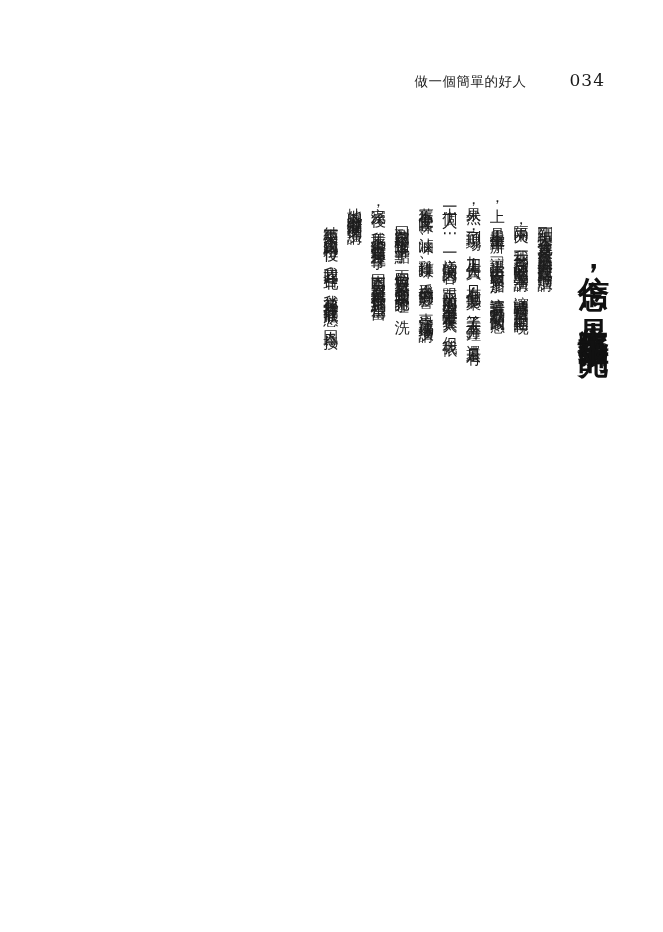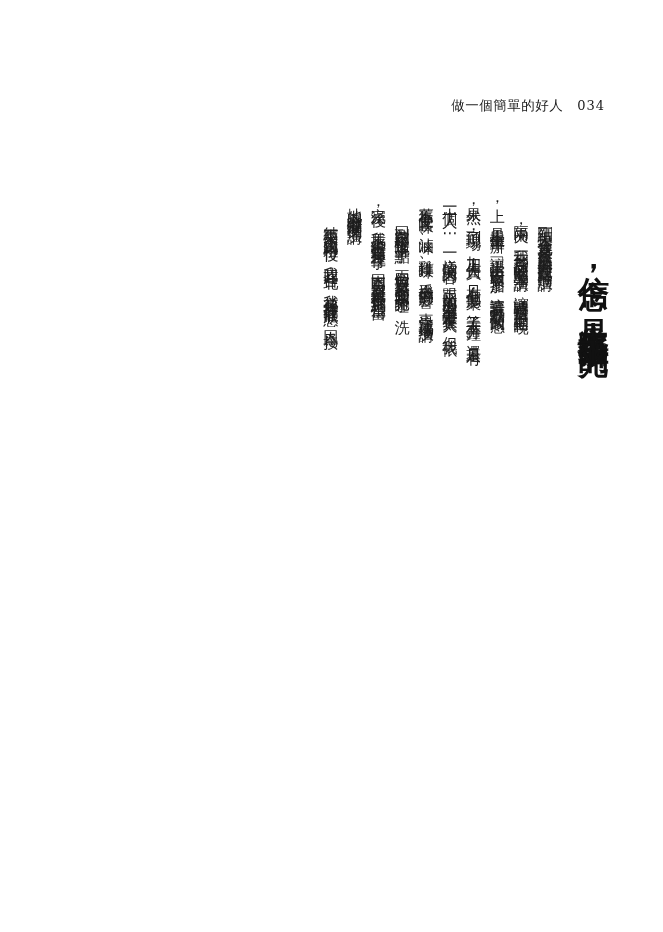--- a/index.html
+++ b/index.html
@@ -13,34 +13,35 @@
     height: 932px;
     background: #ffffff;
     overflow: hidden;
     font-family: "DejaVu Serif", "Liberation Serif", serif;
     color: #1a1a1a;
   }
 
   
   .running-head {
     position: absolute;
-    top: 97px;
+    top: 70px;
     right: 58px;
     display: flex;
     align-items: baseline;
     gap: 14px;
     font-size: 13.5px;
     letter-spacing: 0.5px;
     color: #1a1a1a;
     white-space: nowrap;
   }
   .running-head .folio {
     font-family: "DejaVu Serif", "Liberation Serif", serif;
-    font-size: 13px;
+    font-size: 17px;
     letter-spacing: 1px;
+    margin-left: 29px;
   }
 
   
   .body-area {
     position: absolute;
     top: 196px;
     left: 56px;
     right: 54px;
     height: 650px;
     display: flex;

